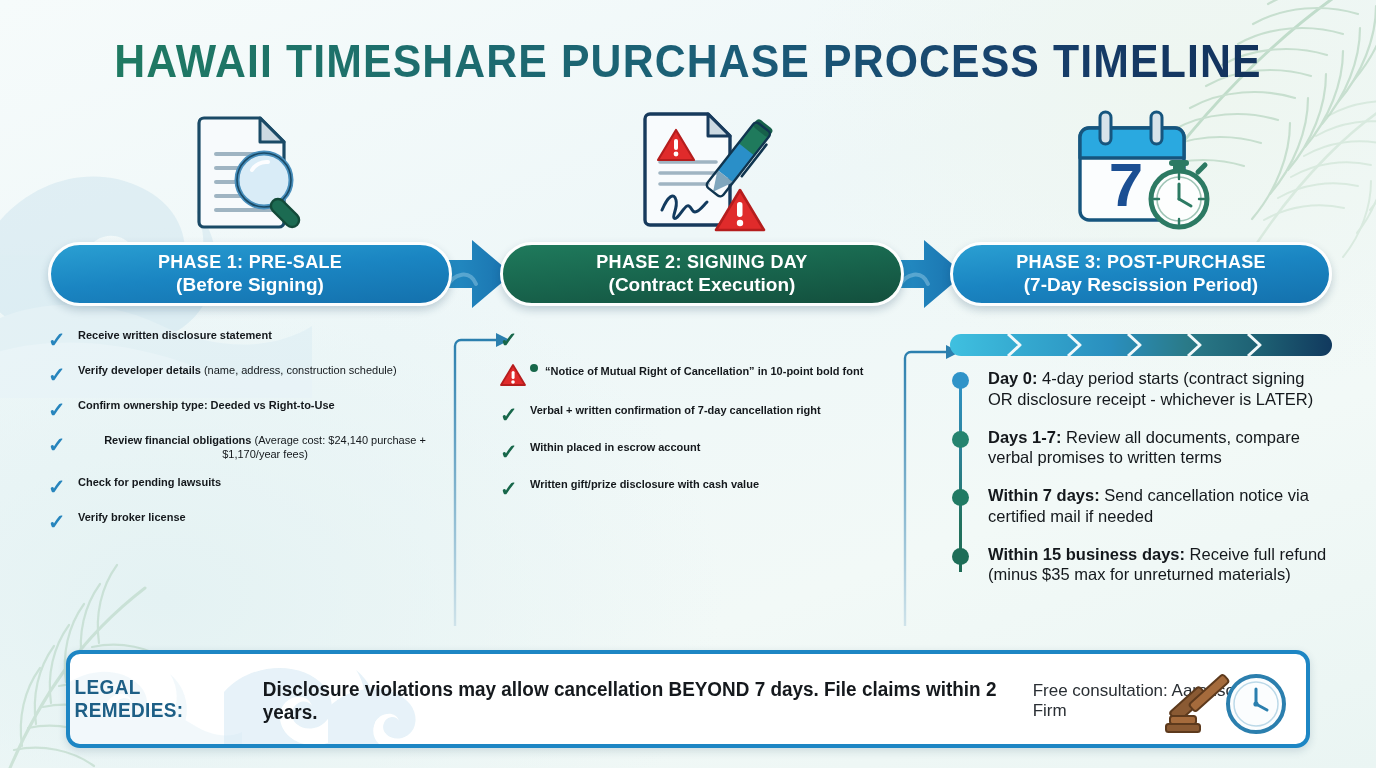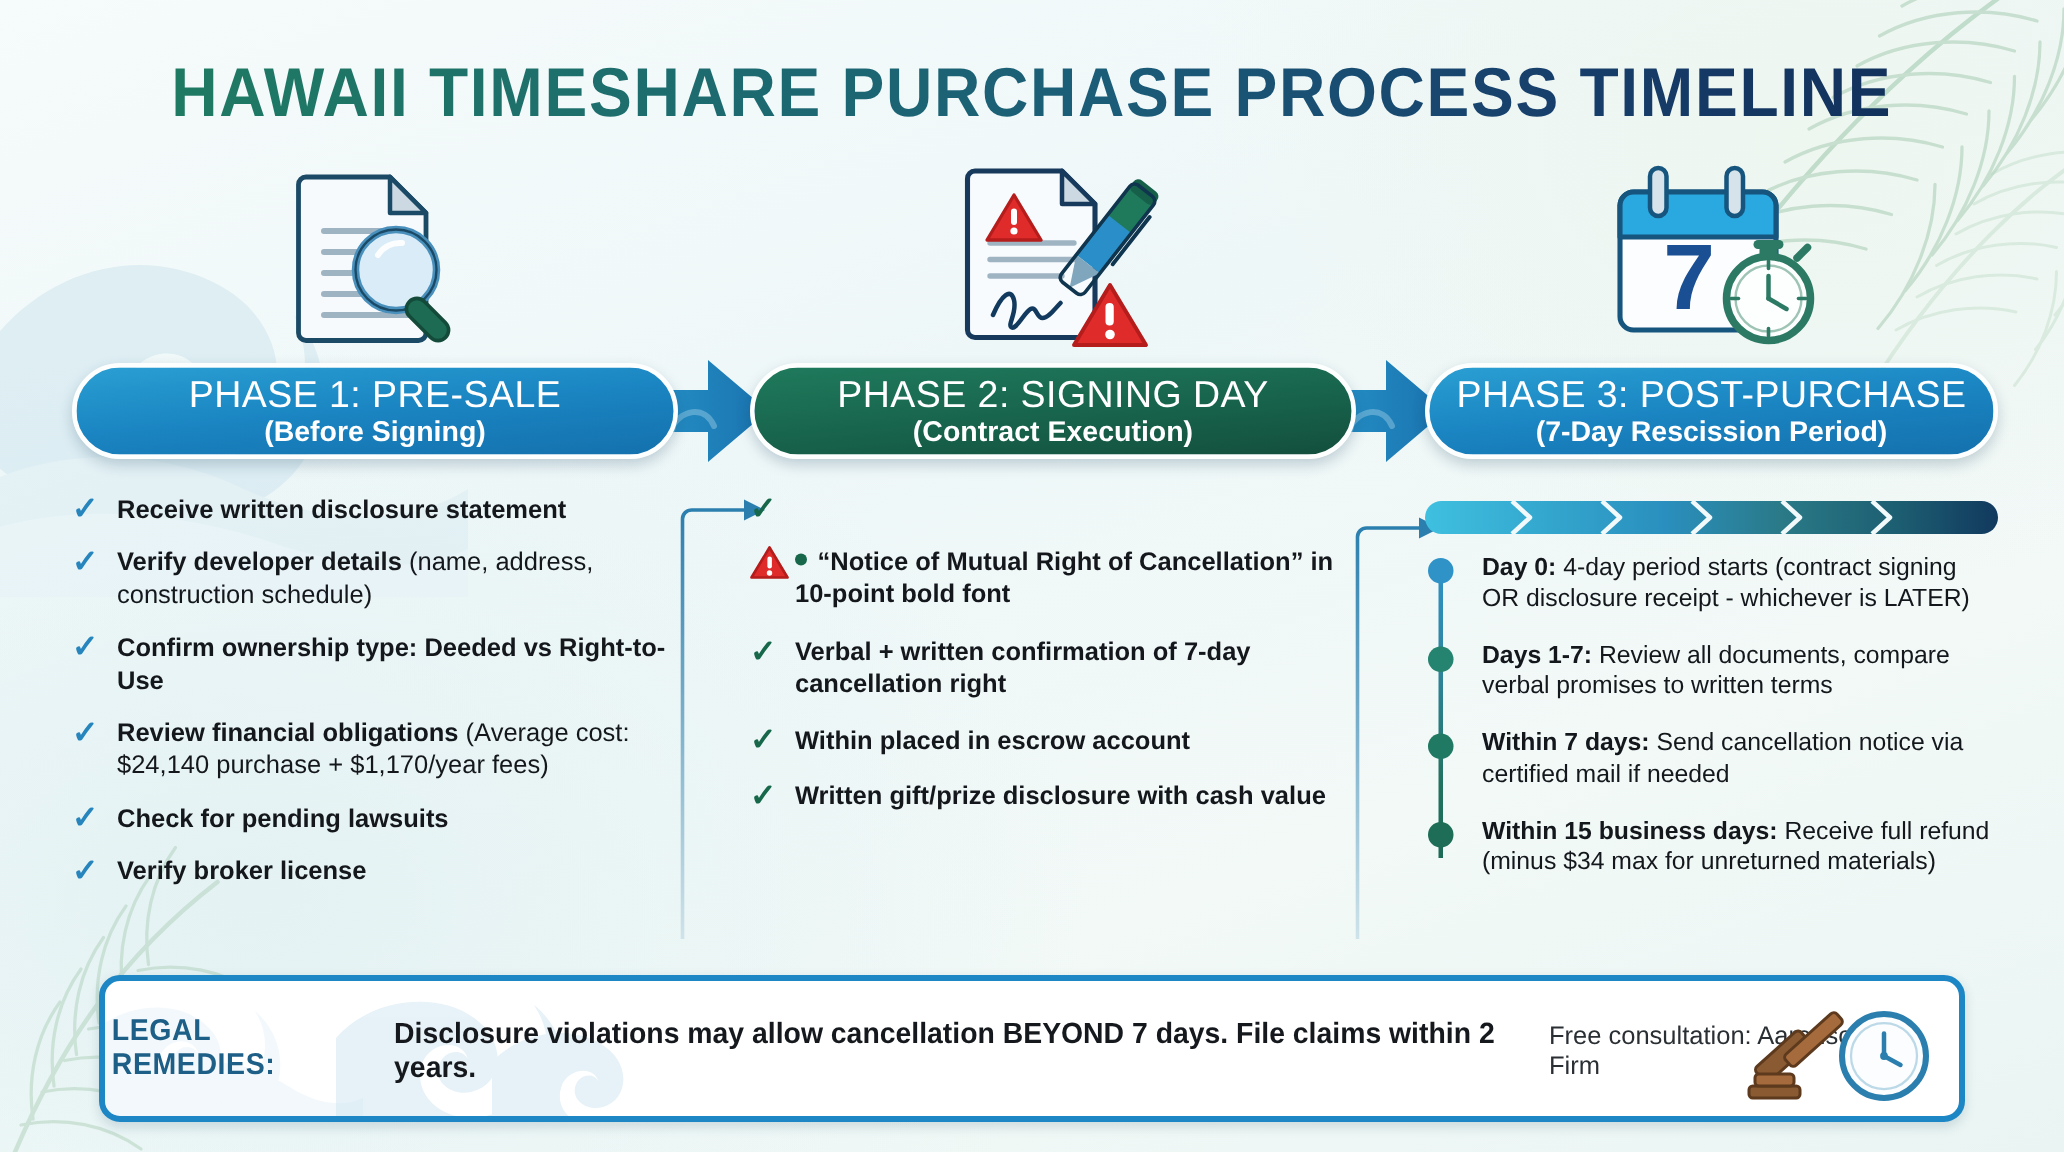--- a/index.html
+++ b/index.html
@@ -46,39 +46,39 @@
   .pill {
     position: absolute; top: 242px; left: 0;
     height: 64px; width: 100%;
     border-radius: 34px;
     display: flex; flex-direction: column; align-items: center; justify-content: center;
     color: #fff; text-align: center;
     border: 3px solid #fdfefe;
     box-shadow: 0 4px 9px rgba(20,60,90,.22);
     line-height: 1.04;
   }
-  .pill .ln1 { font-size: 25px; font-weight: normal; letter-spacing: .3px; }
+  .pill .ln1 { font-size: 18px; font-weight: bold; letter-spacing: .3px; }
   .pill .ln2 { font-size: 19px; font-weight: bold; margin-top: 3px; }
   .pill-blue  { background: linear-gradient(175deg, #2a9fd2 0%, #1a85c2 48%, #1471ad 100%); }
   .pill-green { background: linear-gradient(175deg, #1f7a5c 0%, #18654d 50%, #134f3d 100%); }
 
   
   .connector { position: absolute; top: 236px; height: 76px; z-index: 4; }
 
   
   .divider { position: absolute; z-index: 3; }
 
   
   .list { position: absolute; left: 0; width: 100%; }
   .col-1 .list { top: 328px; }
   .col-2 .list { top: 328px; }
 
   .item { display: flex; align-items: flex-start; margin-bottom: 13px; }
   .mark { flex: 0 0 30px; width: 30px; padding-top: 1px; display: flex; justify-content: flex-start; }
-  .txt { font-size: 17px; line-height: 1.26; color: #14181c; padding-top: 1px; }
+  .txt { font-size: 11px; line-height: 1.26; color: #14181c; padding-top: 1px; text-align: center; }
   .txt b { font-weight: bold; }
   .check { font-size: 21px; line-height: 1; font-weight: bold; }
   .check-blue { color: #2785bd; }
   .check-green { color: #17674a; }
   .warn-tri { display: inline-block; }
   .greendot { display: inline-block; width: 8px; height: 8px; border-radius: 50%; background: #17674a; margin-right: 7px; vertical-align: 3px; }
 
   
   .progress { position: absolute; left: 0; top: 334px; width: 100%; height: 22px; }
 
@@ -393,21 +393,21 @@
         <div class="tl-item" style="margin-bottom:17px;">
           <span class="tl-dot" style="background:#25846f;"></span>
           <div class="tl-txt"><b>Days 1-7:</b><span> Review all documents, compare verbal promises to written terms</span></div>
         </div>
         <div class="tl-item" style="margin-bottom:17px;">
           <span class="tl-dot" style="background:#207a63;"></span>
           <div class="tl-txt"><b>Within 7 days:</b><span> Send cancellation notice via certified mail if needed</span></div>
         </div>
         <div class="tl-item">
           <span class="tl-dot" style="background:#1d6d57;"></span>
-          <div class="tl-txt"><b>Within 15 business days:</b><span> Receive full refund (minus $34 max for unreturned materials)</span></div>
+          <div class="tl-txt"><b>Within 15 business days:</b><span> Receive full refund (minus $35 max for unreturned materials)</span></div>
         </div>
       </div>
     </div>
   </div>
 
   <svg class="connector" style="left:398px;" width="116" height="76" viewBox="0 0 116 76">
     <defs>
       <linearGradient id="agrad1" x1="0" y1="0" x2="1" y2="0">
         <stop offset="0%" stop-color="#2a9fd2"></stop>
           <stop offset="100%" stop-color="#1a72ae"></stop>

